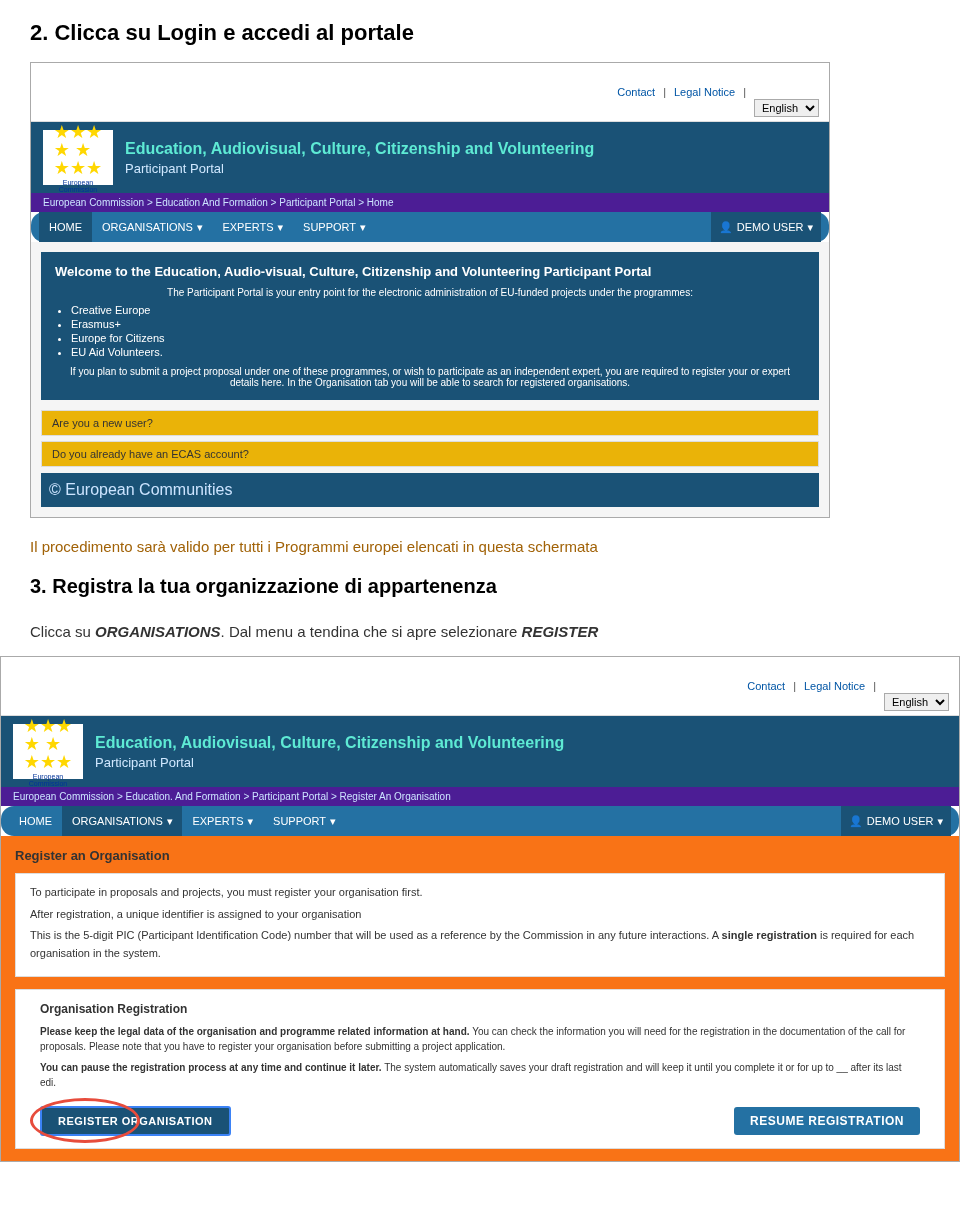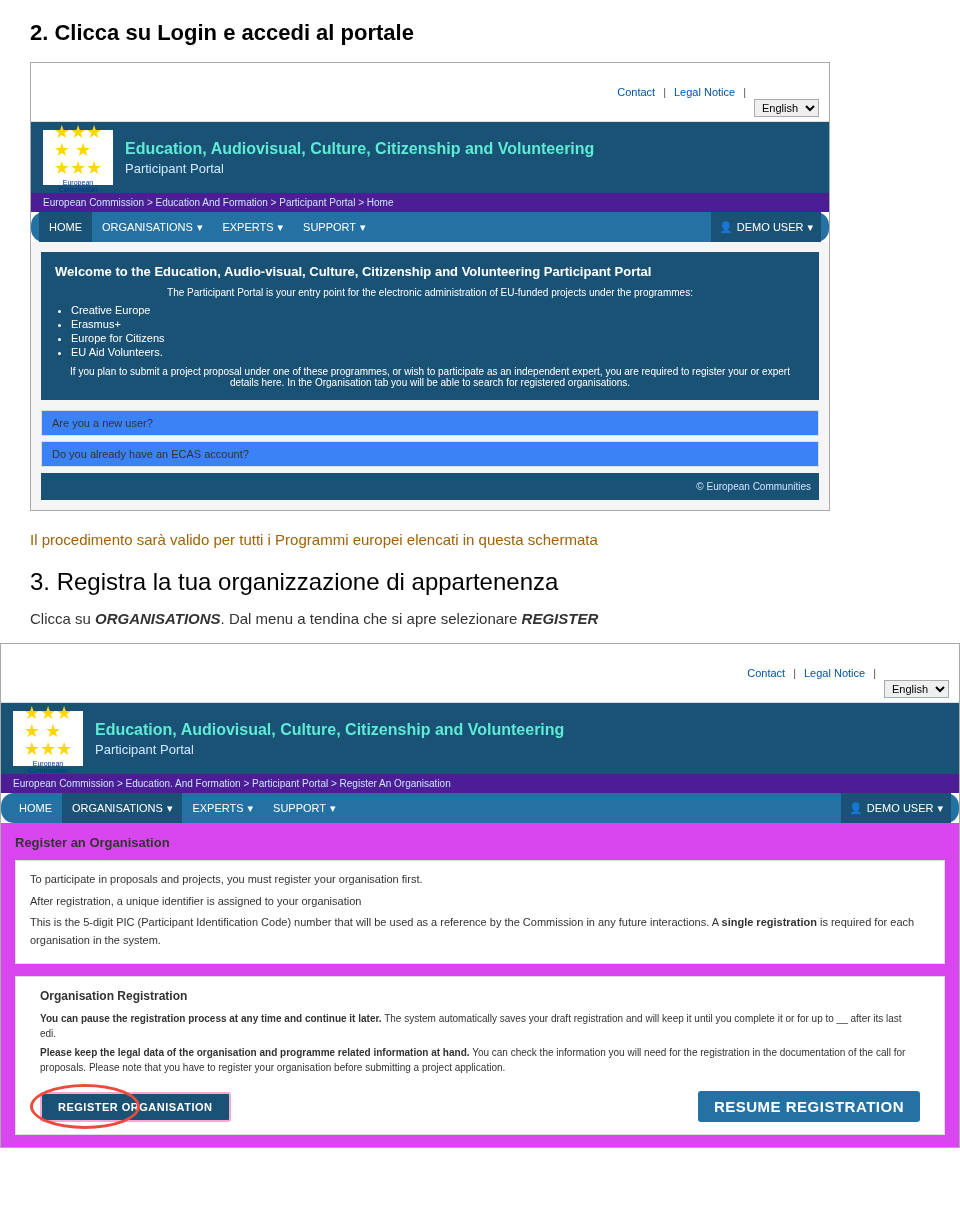--- a/index.html
+++ b/index.html
@@ -146,68 +146,68 @@
       margin-bottom: 6px;
     }
     .welcome-box ul {
       margin: 6px 0 6px 16px;
     }
     .welcome-box ul li { margin-bottom: 2px; }
     .welcome-box p { margin-top: 8px; font-size: 10px; text-align: center; }
 
     
     .faq-item {
-      background: #3b82f6;
+      background: #eab308;
       border: 1px solid #ddd;
       padding: 6px 10px;
       margin-bottom: 5px;
       font-size: 11px;
       color: #333;
     }
 
     .portal-footer {
       background: #1a5276;
-      text-align: right;
+      text-align: left;
       color: #cce4ff;
-      font-size: 10px;
+      font-size: 16px;
       padding: 8px;
       margin-top: 6px;
     }
 
     
     .body-text {
       font-size: 15px;
       color: #a16207;
       margin: 16px 0 20px 0;
     }
 
     h3.subsection-title {
-      font-size: 24px;
-      font-weight: normal;
-      margin-bottom: 14px;
+      font-size: 20px;
+      font-weight: bold;
+      margin-bottom: 25px;
       color: #000;
     }
 
     .click-instruction {
       font-size: 15px;
       margin-bottom: 16px;
       color: #333;
     }
     .click-instruction em { font-style: italic; font-weight: bold; }
 
     
     .portal-screenshot2 {
       border: 1px solid #aaa;
       width: 960px;
       margin-left: -30px;
       overflow: hidden;
     }
 
     .register-content {
-      background: #d946ef;
+      background: #f97316;
       padding: 12px 14px;
     }
 
     .register-content h4 {
       font-size: 13px;
       font-weight: bold;
       color: #333;
       margin-bottom: 10px;
     }
 
@@ -244,37 +244,37 @@
     .reg-buttons {
       display: flex;
       justify-content: space-between;
       align-items: center;
       margin-top: 16px;
     }
 
     .btn-register {
       background: #1a5276;
       color: #fff;
-      border: 2px solid #f9a8d4;
+      border: 2px solid #3b82f6;
       border-radius: 3px;
       padding: 7px 16px;
       font-size: 11px;
       font-weight: bold;
       cursor: pointer;
       text-transform: uppercase;
       letter-spacing: 0.5px;
     }
 
     .btn-resume {
       background: #2471a3;
       color: #fff;
       border: none;
       border-radius: 3px;
       padding: 7px 16px;
-      font-size: 15px;
+      font-size: 12px;
       font-weight: bold;
       cursor: pointer;
       text-transform: uppercase;
       letter-spacing: 0.5px;
     }
   </style>
 </head>
 <body>
 
 <h2 class="section-title">2. Clicca su Login e accedi al portale</h2>
@@ -412,27 +412,27 @@
       <p>
         <span>This is the 5-digit PIC (Participant Identification Code) number </span>
         <span>that will be used as a reference by the Commission in any future interactions. A </span>
         <strong>single registration</strong>
         <span> is required for each organisation in the system.</span>
       </p>
     </div>
 
     <div class="org-registration-section">
       <h5>Organisation Registration</h5>
+      <p>
+        <strong>Please keep the legal data of the organisation and programme related information at hand.</strong>
+        <span>You can check the information you will need for the registration in the documentation of the call for proposals. Please note that you have to register your organisation before submitting a project application.</span>
+      </p>
       <p style="margin-top:6px;">
         <strong>You can pause the registration process at any time and continue it later.</strong>
         <span> The system automatically saves your draft registration and will keep it until you complete it or for up to __ after its last edi.</span>
-      </p>
-      <p>
-        <strong>Please keep the legal data of the organisation and programme related information at hand.</strong>
-        <span>You can check the information you will need for the registration in the documentation of the call for proposals. Please note that you have to register your organisation before submitting a project application.</span>
       </p>
 
       <div class="reg-buttons">
         <div style="position:relative;display:inline-block;">
           <button class="btn-register">REGISTER ORGANISATION</button>
           
           <div style="
             position:absolute;
             width:110px;
             height:45px;

